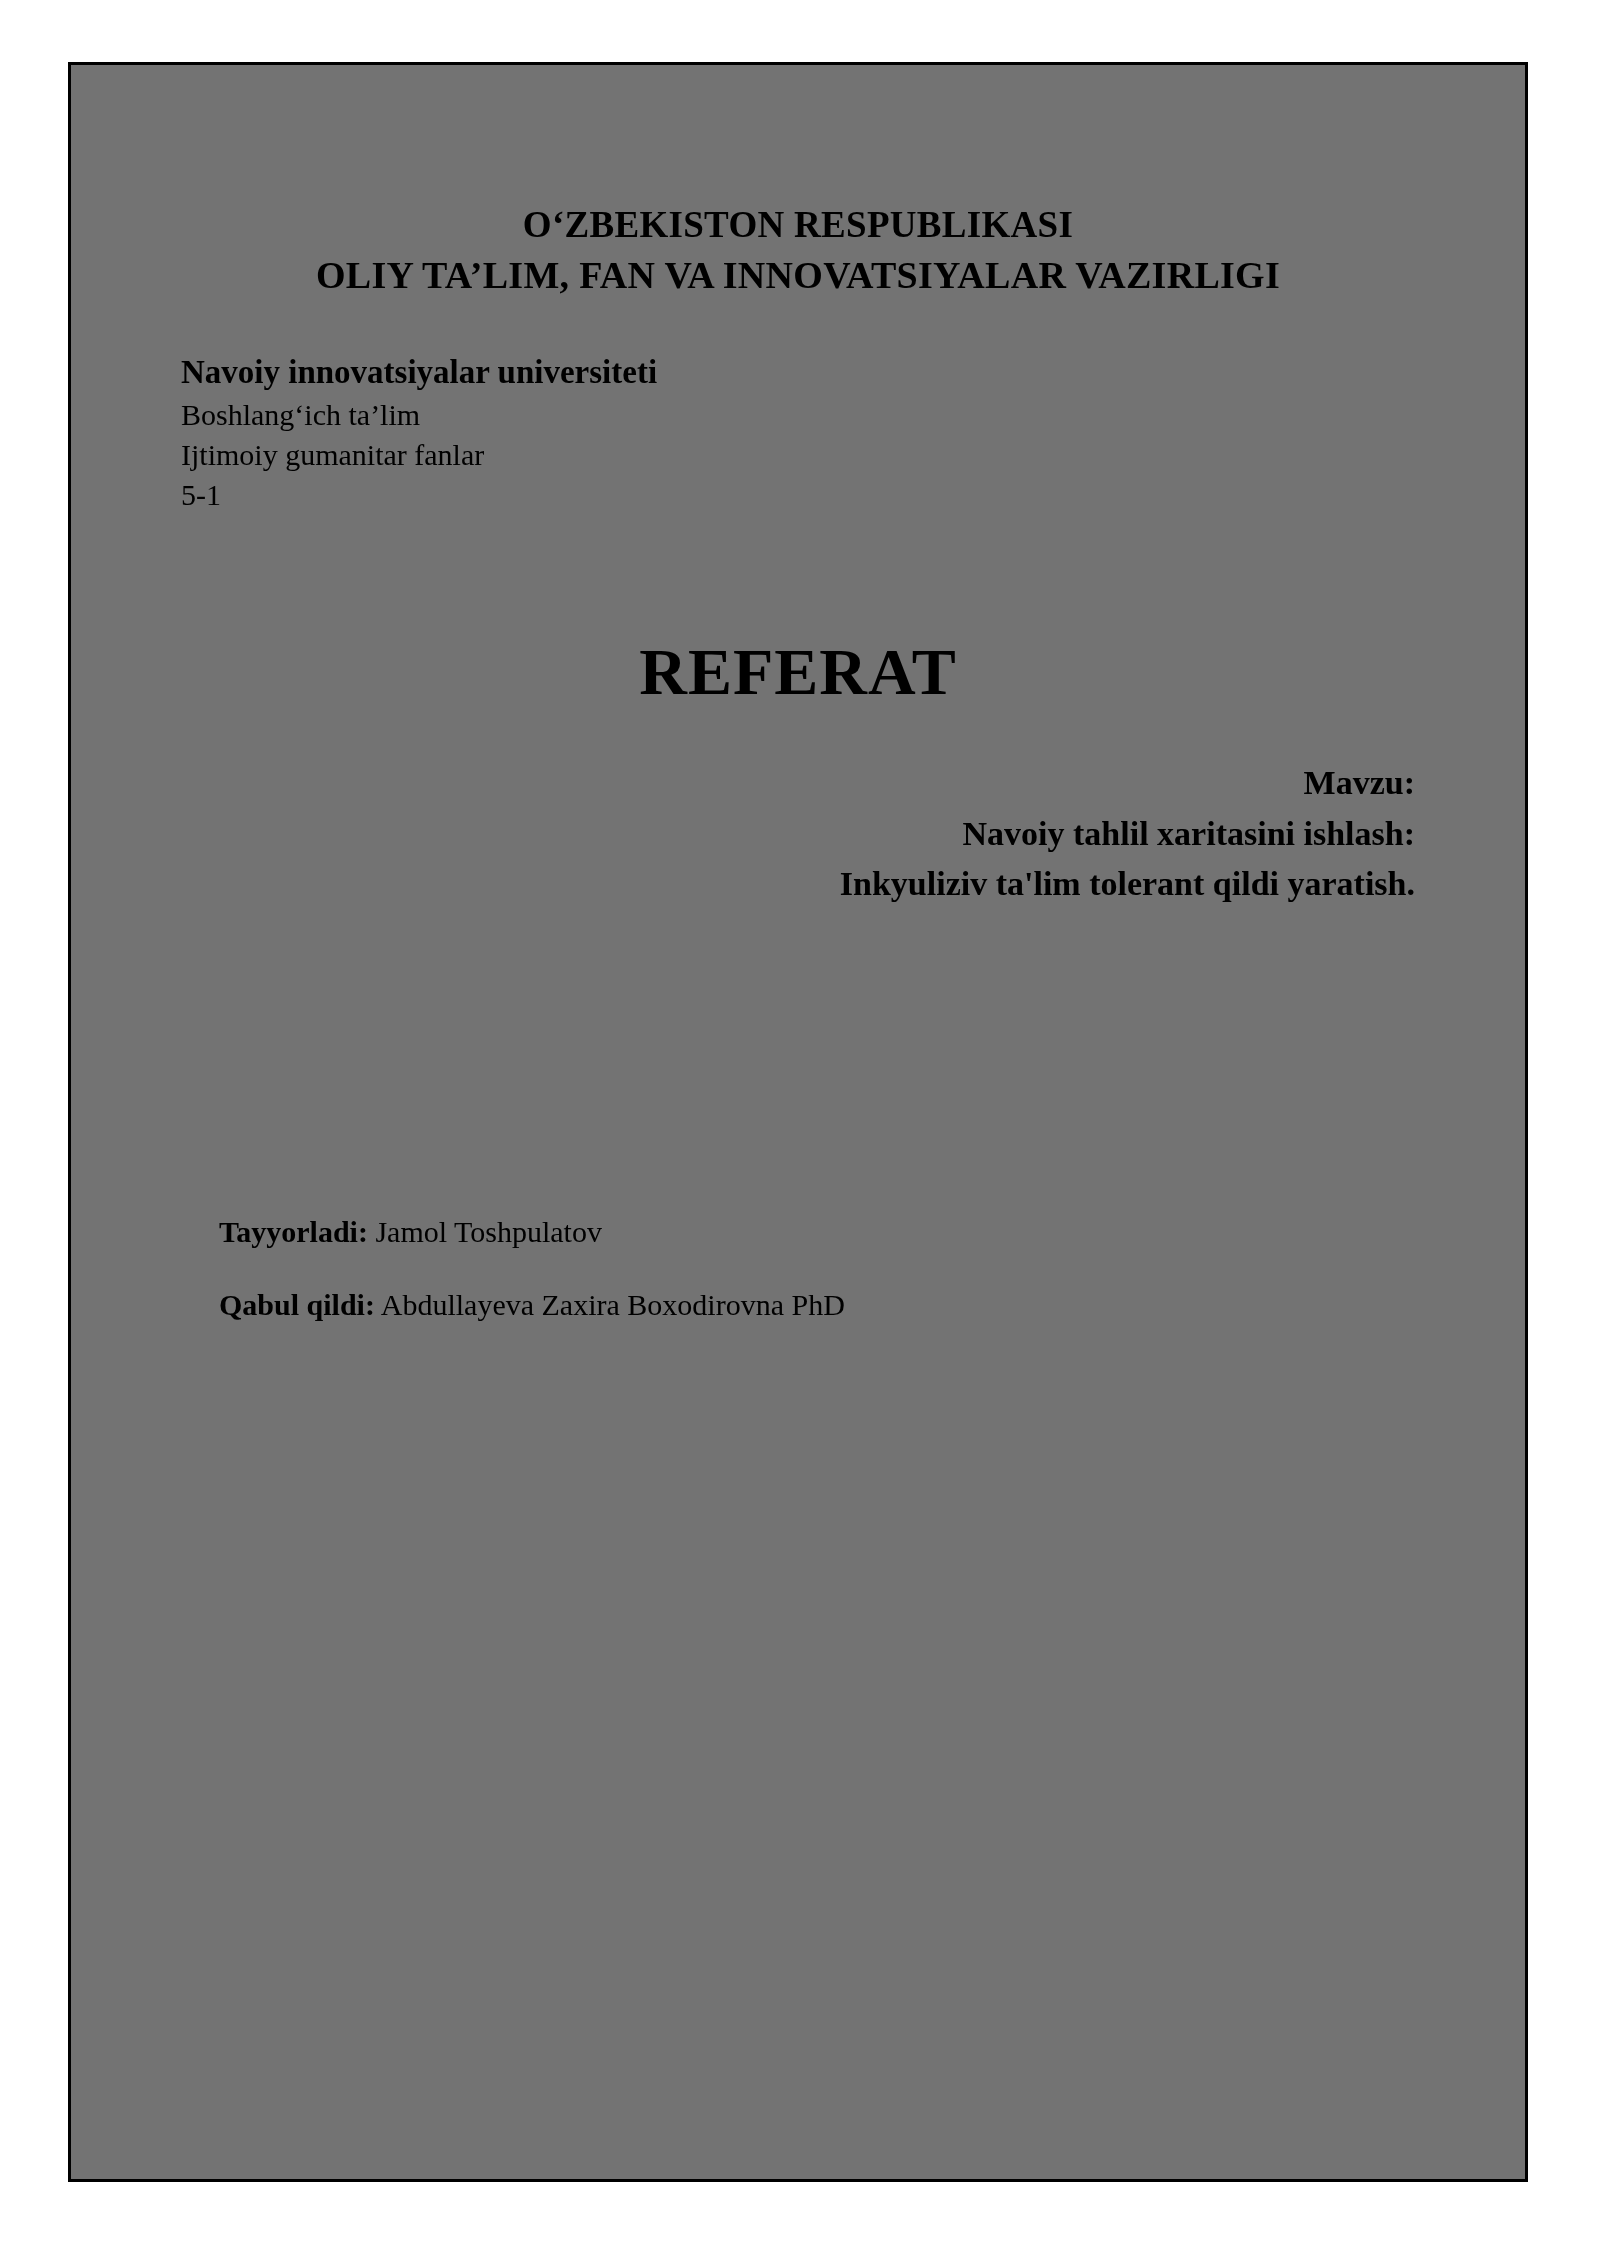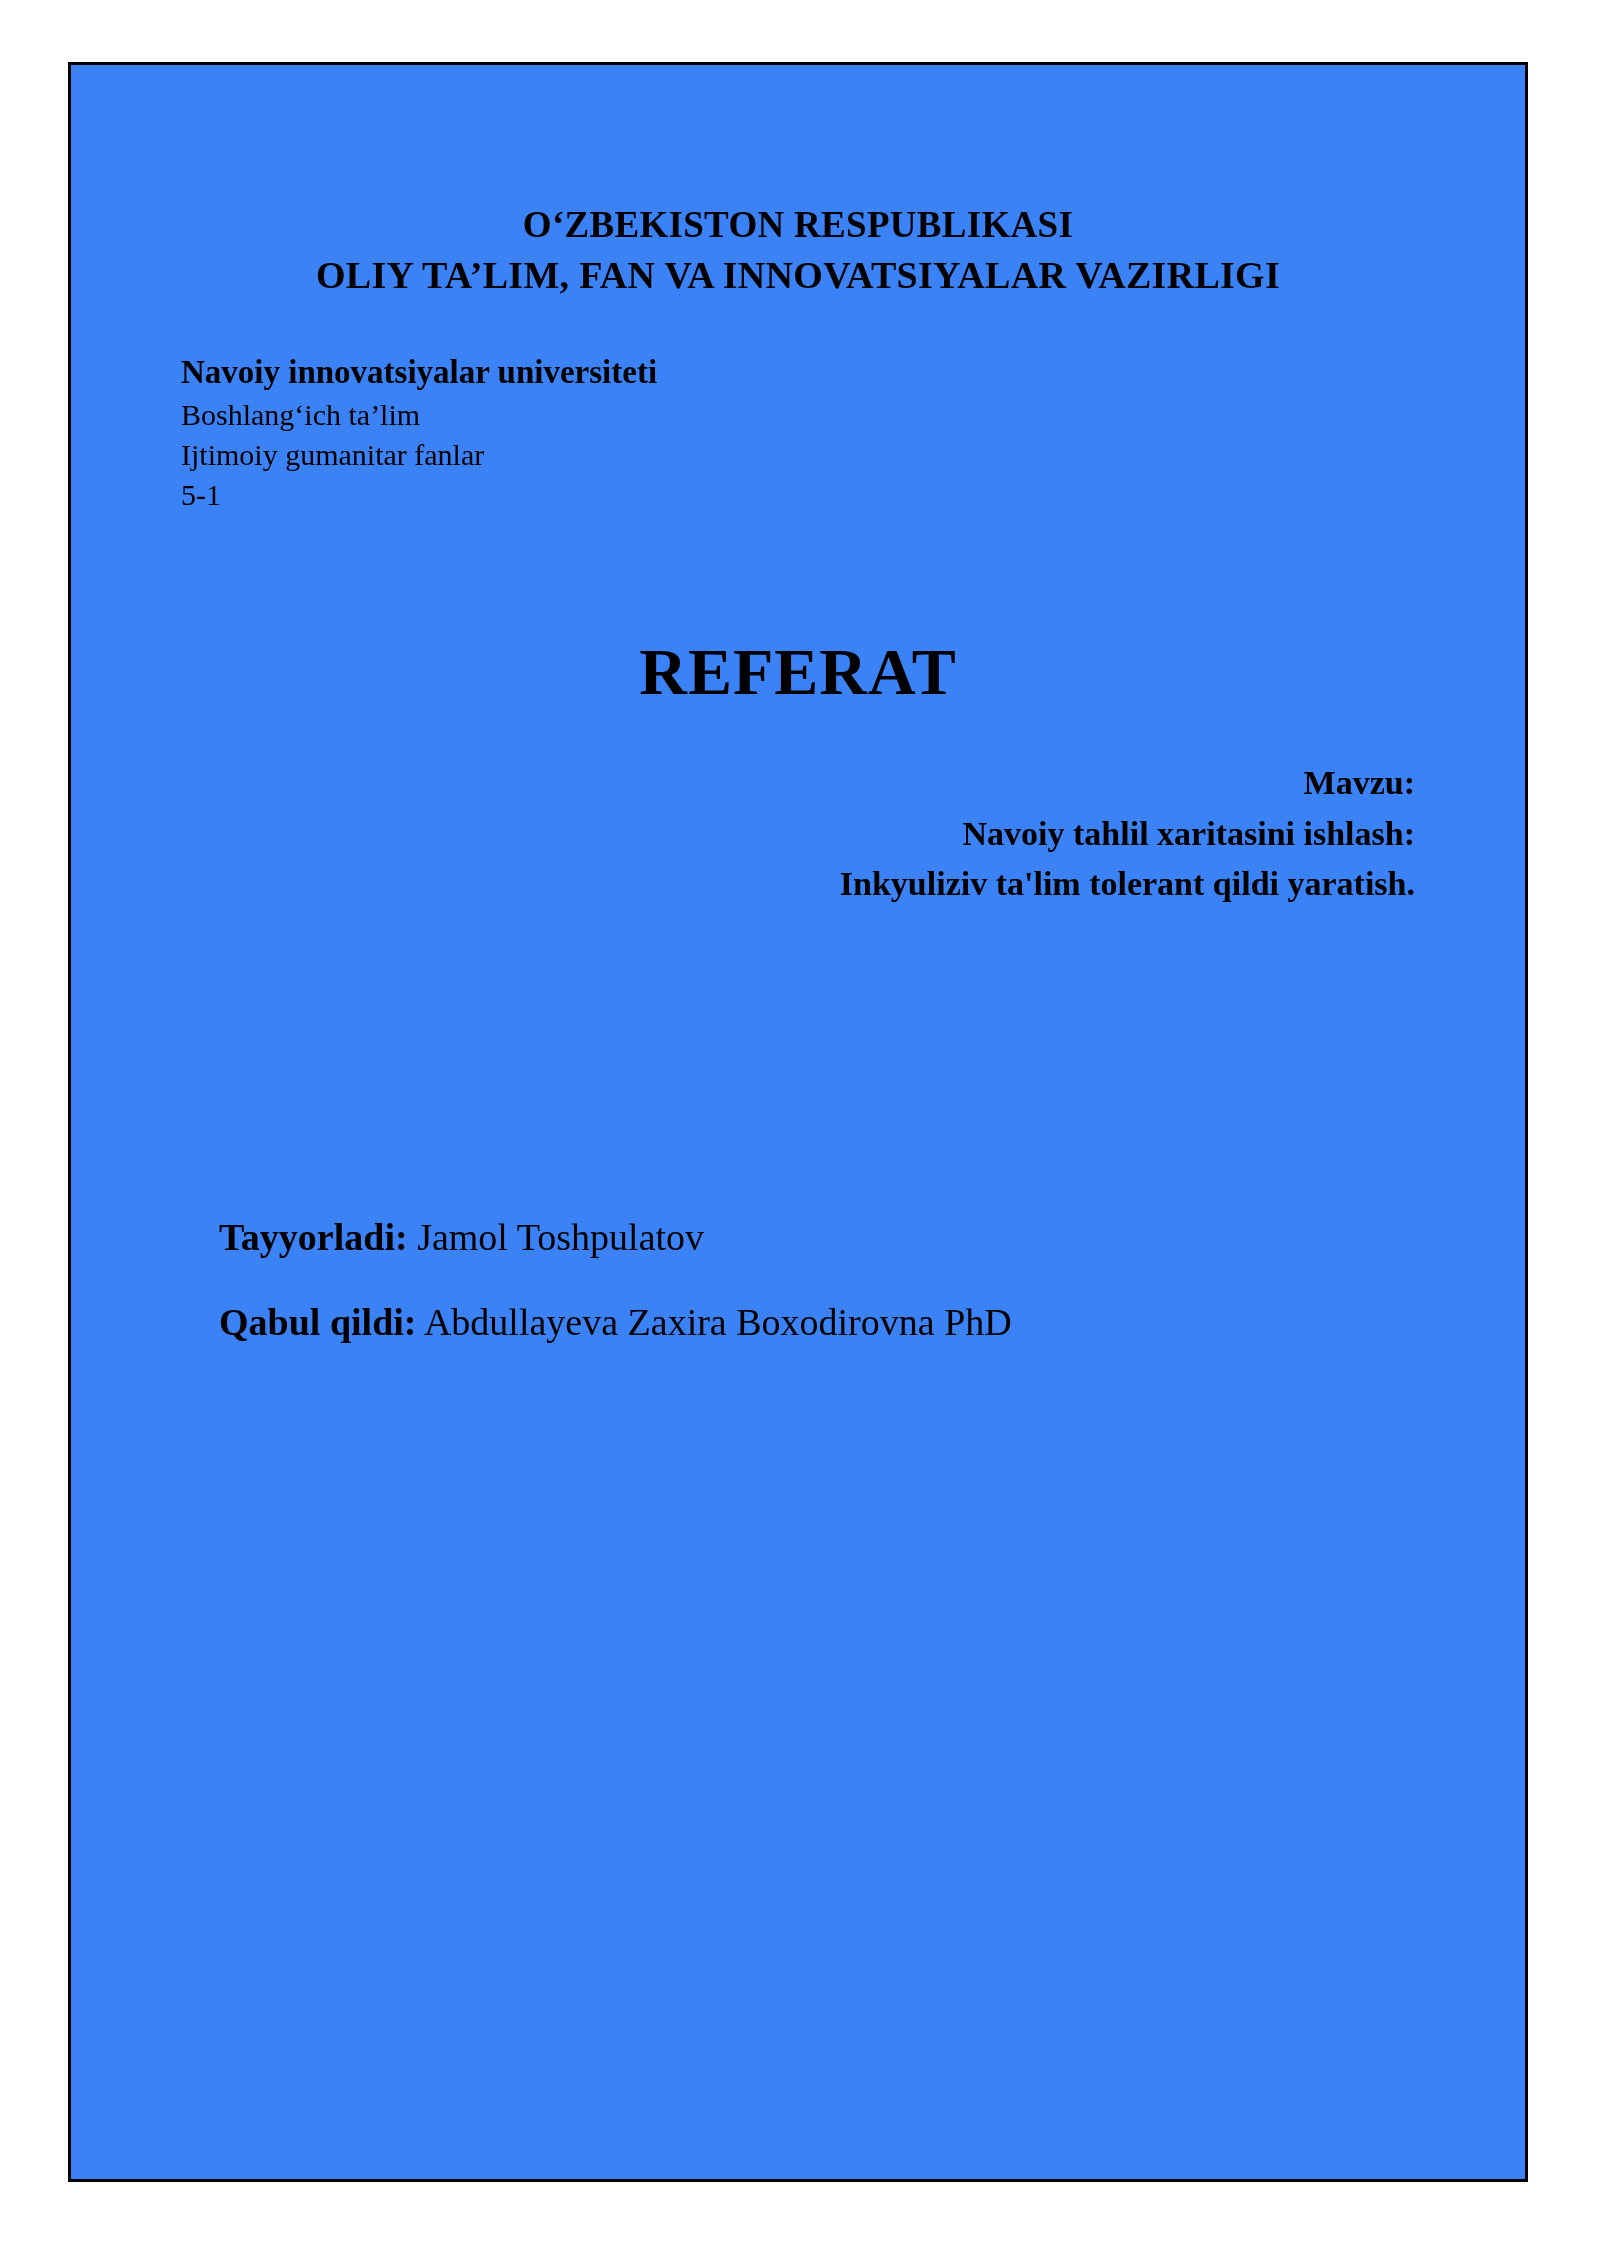--- a/index.html
+++ b/index.html
@@ -15,21 +15,21 @@
     position: relative;
   }
   .page {
     position: absolute;
     left: 68px;
     top: 62px;
     width: 1460px;
     height: 2120px;
     border: 3px solid #000000;
     box-sizing: border-box;
-    background: #3b82f6;
+    background: #737373;
   }
   .content {
     padding: 0 110px;
     box-sizing: border-box;
   }
   .ministry {
     margin-top: 135px;
     text-align: center;
     font-weight: bold;
     font-size: 37px;
@@ -63,21 +63,21 @@
   .topic-block {
     margin-top: 48px;
     text-align: right;
     font-weight: bold;
     font-size: 34px;
     line-height: 1.48;
   }
   .authors {
     margin-top: 300px;
     padding-left: 38px;
-    font-size: 38px;
+    font-size: 30px;
     line-height: 1.5;
   }
   .authors .row {
     margin-bottom: 28px;
   }
   .authors .label {
     font-weight: bold;
   }
   .authors .value {
     font-weight: normal;

